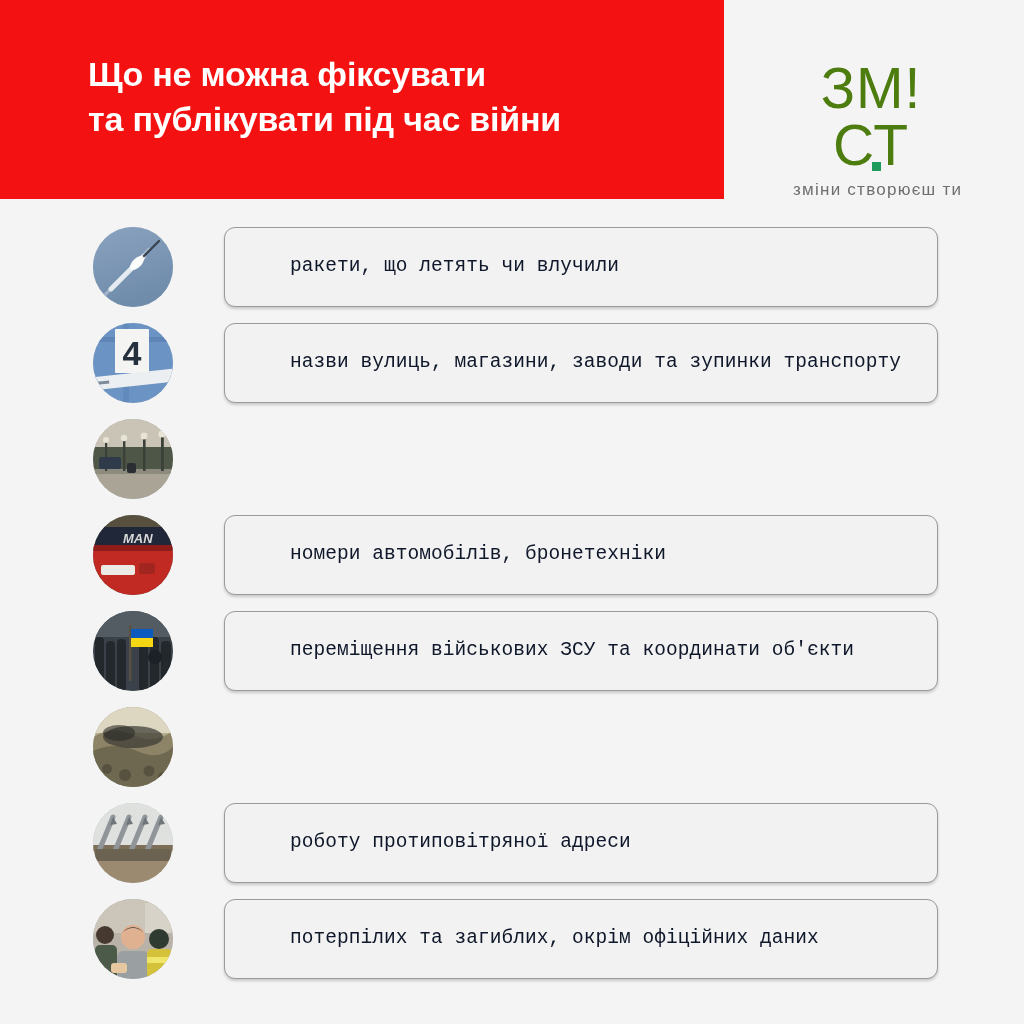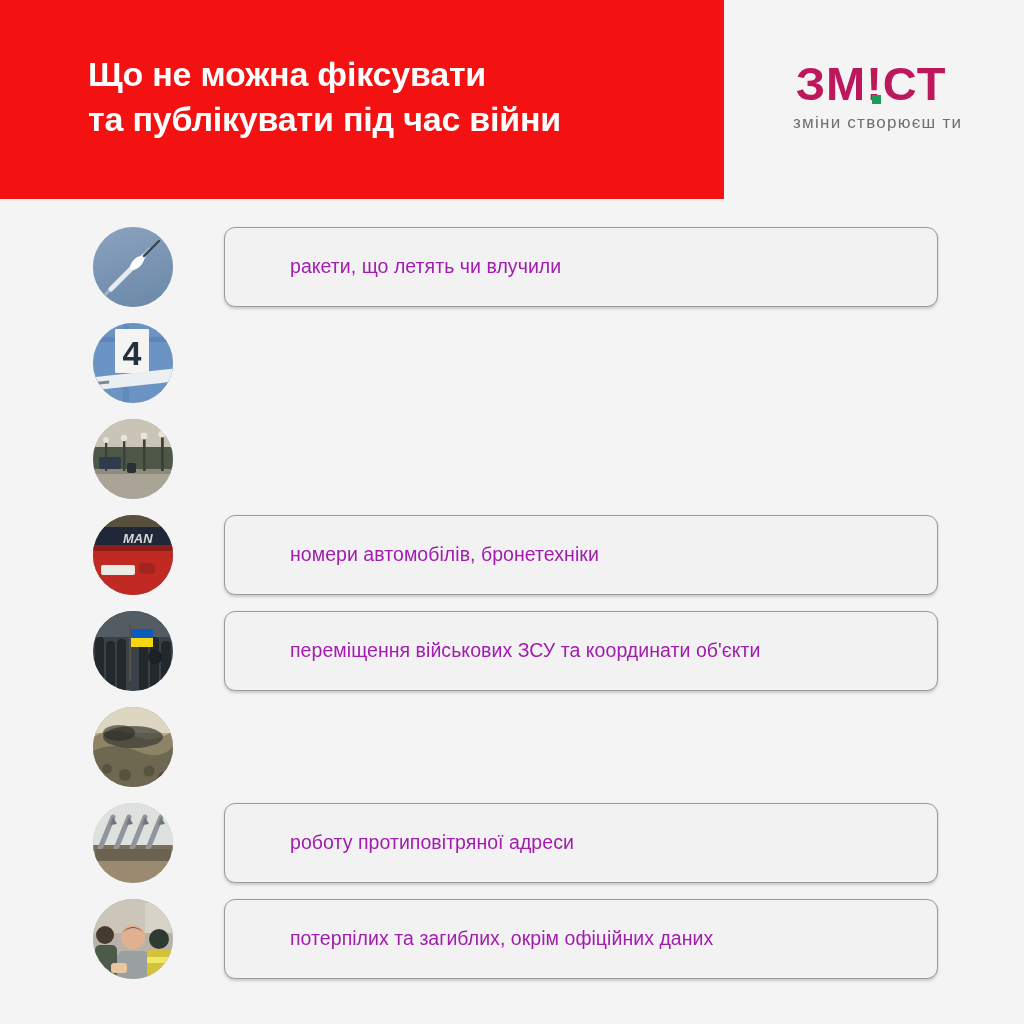--- a/index.html
+++ b/index.html
@@ -48,24 +48,24 @@
   .logo {
     position: absolute;
     left: 793px;
     top: 60px;
     width: 156px;
     text-align: center;
   }
   .logo-word {
     position: relative;
     display: inline-block;
-    font-size: 47px;
-    font-weight: bold;
+    font-size: 57px;
+    font-weight: normal;
     letter-spacing: 1px;
-    color: #be185d;
+    color: #4d7c0f;
     line-height: 1;
   }
   .logo-dot {
     position: absolute;
     left: 50.5%;
     bottom: 3px;
     width: 9px;
     height: 9px;
     background: #1e9b5a;
   }
@@ -113,23 +113,24 @@
     background: #f2f2f2;
     border: 1px solid #9a9a9a;
     border-radius: 11px;
     box-shadow: 0 2px 3px rgba(0,0,0,0.18);
     display: flex;
     align-items: center;
   }
   .card-text {
     padding: 0 26px 0 65px;
     font-size: 19.5px;
-    color: #a21caf;
+    color: #0f172a;
     line-height: 1.42;
     letter-spacing: 0.05px;
+    font-family: Liberation Mono, monospace;
   }
 </style>
 </head>
 <body>
 
 <div class="header">
   <div class="header-banner"></div>
   <div class="header-title">Що не можна фіксувати
 та публікувати під час війни</div>
 
@@ -171,20 +172,23 @@
         <rect width="80" height="80" fill="#6b93c4"></rect>
         <rect x="0" y="14" width="80" height="5" fill="#5b82b3" opacity="0.8"></rect>
         <rect x="0" y="54" width="80" height="6" fill="#5b82b3" opacity="0.8"></rect>
         <rect x="30" y="0" width="6" height="80" fill="#5b82b3" opacity="0.5"></rect>
         <rect x="22" y="6" width="34" height="44" fill="#f4f4f2" rx="1"></rect>
         <text x="39" y="42" font-family="Liberation Sans, sans-serif" font-size="34" font-weight="bold" fill="#24303d" text-anchor="middle">4</text>
         <rect x="0" y="50" width="80" height="13" fill="#eceff1" transform="rotate(-6 40 56)"></rect>
         <rect x="4" y="55" width="12" height="3" fill="#7d8b99" transform="rotate(-6 40 56)"></rect>
       </svg>
     </div>
+    <div class="card">
+      <span class="card-text">назви вулиць, магазини, заводи та зупинки транспорту</span>
+    </div>
   </div>
 
   <div class="row">
     <div class="thumb">
       <svg viewBox="0 0 80 80" xmlns="http://www.w3.org/2000/svg">
         <rect width="80" height="80" fill="#b9b3a4"></rect>
         <rect x="0" y="0" width="80" height="30" fill="#c9c4b6"></rect>
         <rect x="0" y="28" width="80" height="26" fill="#4e5648"></rect>
         <rect x="0" y="52" width="80" height="28" fill="#a9a496"></rect>
         <rect x="0" y="50" width="80" height="5" fill="#8d8a7e"></rect>

